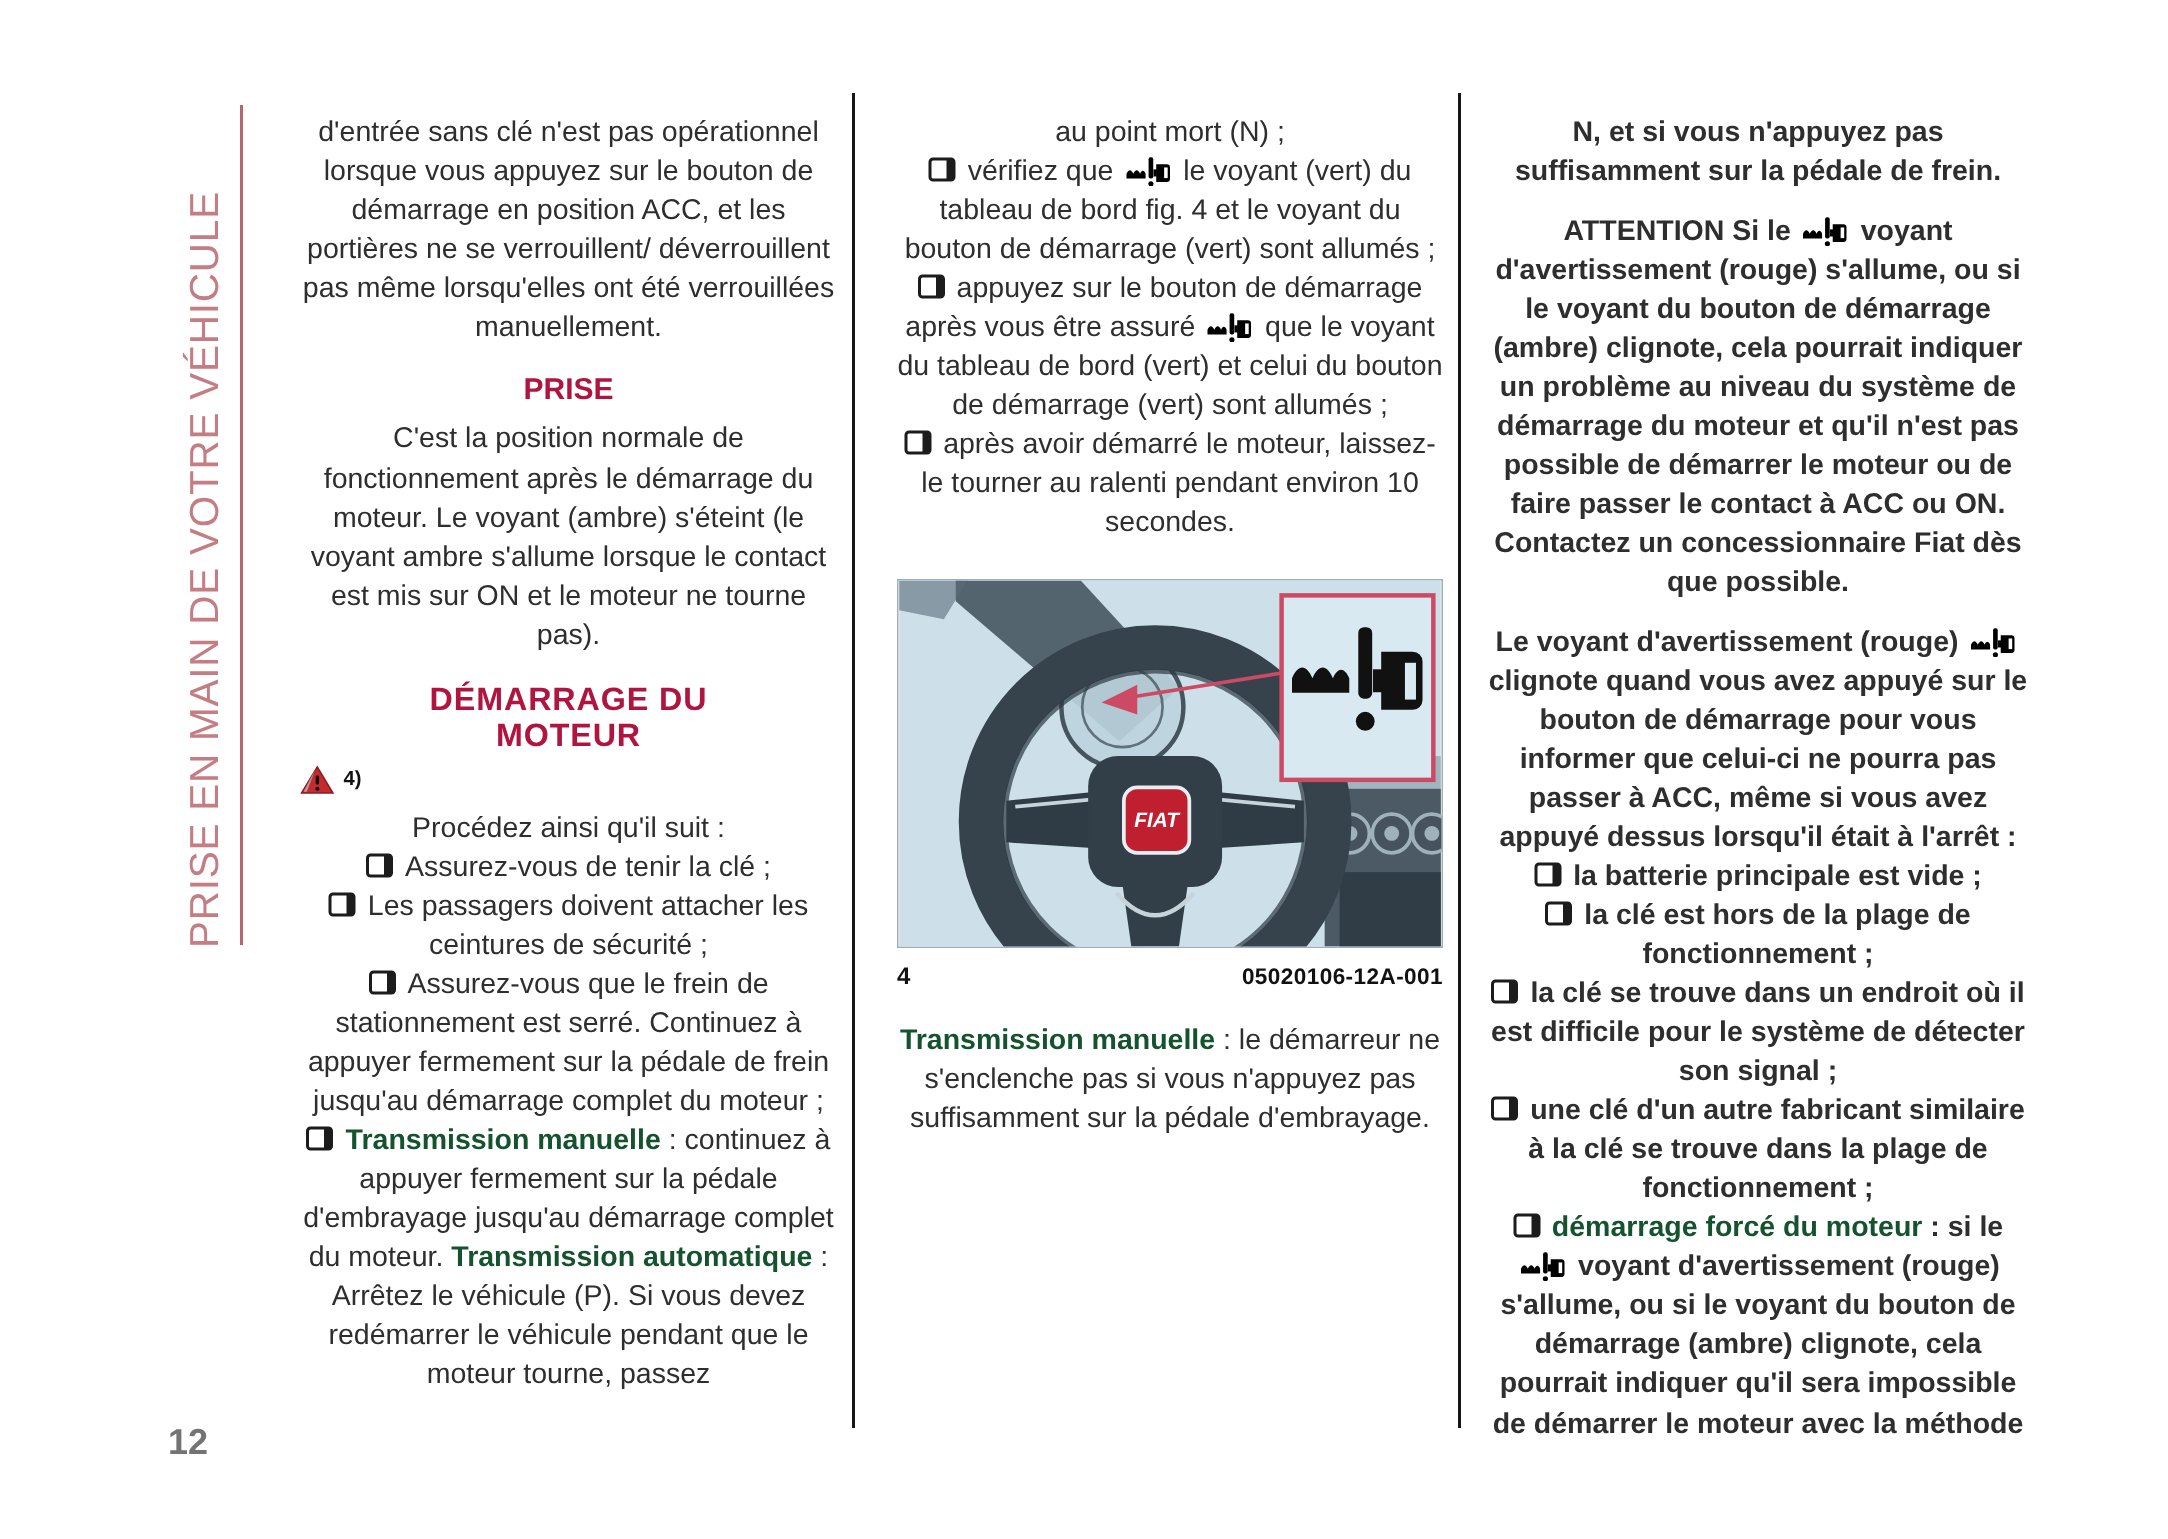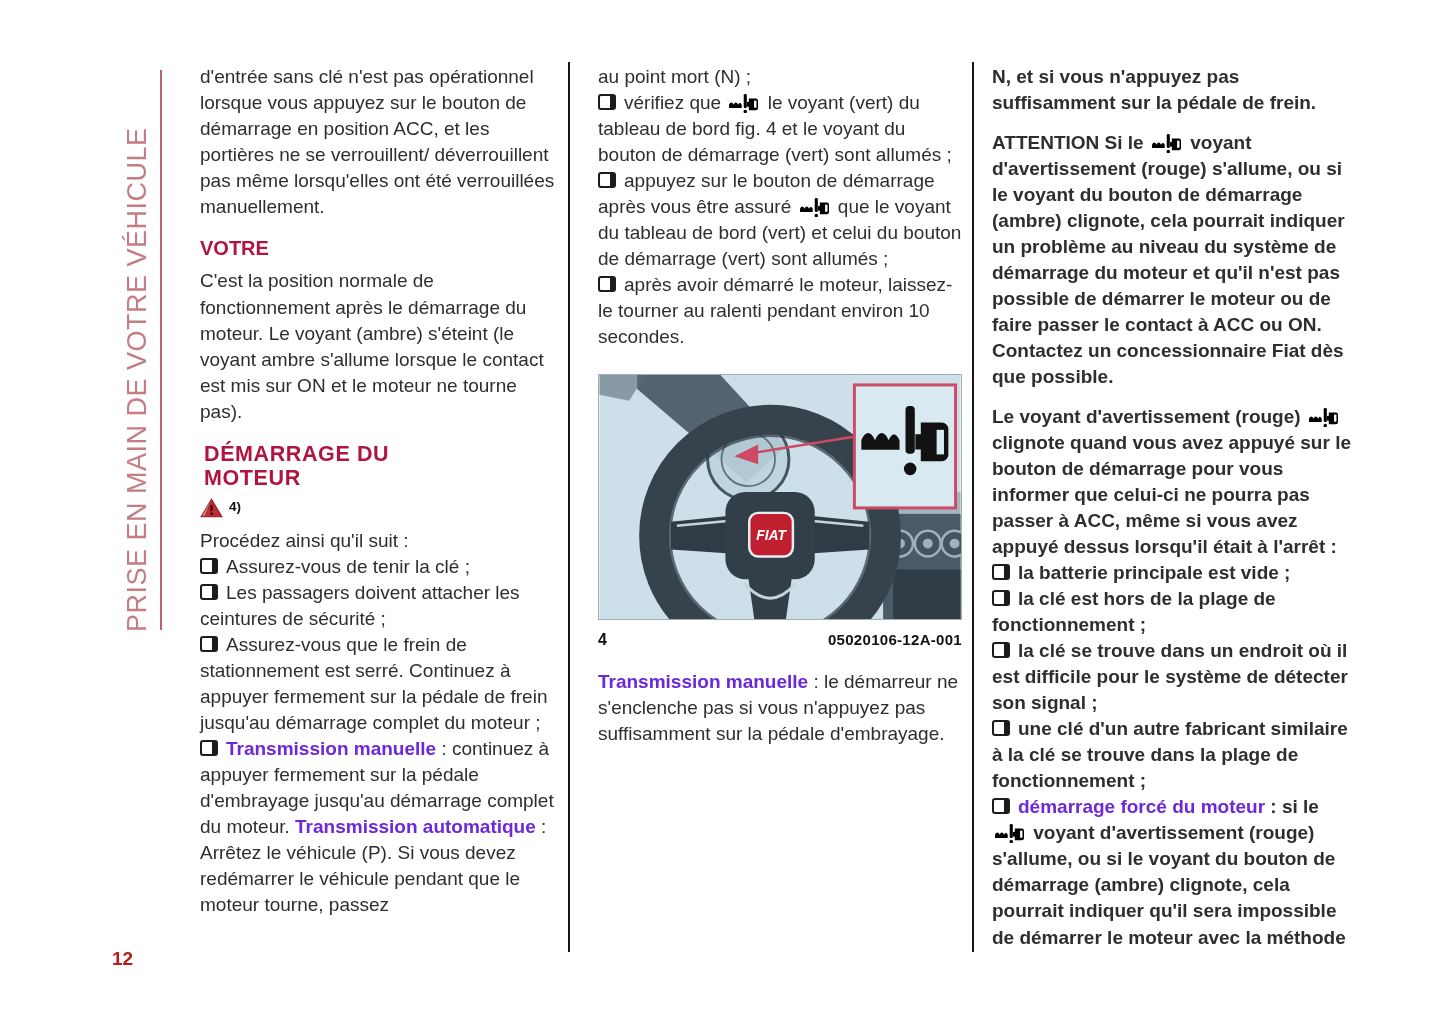--- a/index.html
+++ b/index.html
@@ -8,37 +8,37 @@
     font-family:"Liberation Sans","DejaVu Sans",sans-serif;color:#2e2e2e;overflow:hidden;
   }
   
   .sidebar-text{
     position:absolute;left:118px;top:66px;height:566px;width:38px;
     writing-mode:vertical-rl;transform:rotate(180deg);
     font-size:27px;letter-spacing:0.5px;color:#c37d83;white-space:nowrap;
     display:flex;align-items:center;
   }
   .sidebar-rule{position:absolute;left:160px;top:70px;width:2px;height:560px;background:#b5666e;}
-  .page-number{position:absolute;left:112px;top:948px;font-size:19px;font-weight:bold;color:#b91c1c;}
-  
-  .col{position:absolute;top:64px;font-size:19px;line-height:1.37;}
+  .page-number{position:absolute;left:112px;top:948px;font-size:24px;font-weight:bold;color:#737373;}
+  
+  .col{position:absolute;top:76px;font-size:19px;line-height:1.37;text-align:center;}
   #col1{left:200px;width:358px;}
   #col2{left:598px;width:364px;}
   #col3{left:992px;width:360px;font-weight:bold;}
   .divider{position:absolute;top:62px;width:2px;height:890px;background:#161616;}
   #div1{left:568px;} #div2{left:972px;}
   
   .p,.li{margin:0;}
   .sp{margin-top:14px;}
   .h2{font-size:20px;font-weight:bold;color:#b01540;margin:15px 0 6px;}
   .h1{font-size:21.5px;font-weight:bold;color:#b01540;margin:17px 4px 8px;
       letter-spacing:0.6px;line-height:1.12;white-space:pre-line;}
   .warn{margin:4px 0 10px;display:flex;align-items:center;gap:6px;}
   .wlabel{font-size:13.5px;font-weight:bold;color:#111;}
-  b{color:#6d28d9;margin-top:14px;}
+  b{color:#14532d;margin-top:14px;}
   
   .sq{display:inline-block;width:10px;height:12px;border:2.5px solid #1c1c1c;
       border-right-width:6px;border-radius:3px;margin-right:8px;vertical-align:-1px;}
   
   .keyicon{width:32px;height:20px;vertical-align:-4px;margin:0 2px;}
   
   .figure{margin:24px 0 18px;}
   .fig-img{display:block;border:1px solid #9db0ba;box-sizing:border-box;}
   .fig-caption{display:flex;justify-content:space-between;align-items:baseline;
       margin-top:9px;font-weight:bold;color:#111;}
@@ -49,21 +49,21 @@
 <body>
 
 <div class="page">
 
   <div class="sidebar-text">PRISE EN MAIN DE VOTRE VÉHICULE</div>
   <div class="sidebar-rule"></div>
   <div class="page-number">12</div>
 
   <div class="col" id="col1">
       <div class="p">d'entrée sans clé n'est pas opérationnel lorsque vous appuyez sur le bouton de démarrage en position ACC, et les portières ne se verrouillent/ déverrouillent pas même lorsqu'elles ont été verrouillées manuellement.</div>
-      <div class="h2">VOTRE</div>
+      <div class="h2">PRISE</div>
       <div class="p">C'est la position normale de fonctionnement après le démarrage du moteur. Le voyant (ambre) s'éteint (le voyant ambre s'allume lorsque le contact est mis sur ON et le moteur ne tourne pas).</div>
       <div class="h1">DÉMARRAGE DU
 MOTEUR</div>
       <div class="warn">
         <svg width="23" height="20" viewBox="0 0 26 23">
           <path d="M13 1.5 L25 21.5 H1 Z" fill="#c42b31" stroke="#8c1d22" stroke-width="1.2"></path>
           <path d="M11.5 3.5 L2.5 20.5 H5 Z" fill="#b9b3b3" opacity="0.8"></path>
           <rect x="11.8" y="8" width="2.6" height="7" rx="1" fill="#111"></rect>
           <circle cx="13.1" cy="18.2" r="1.6" fill="#111"></circle>
         </svg>

